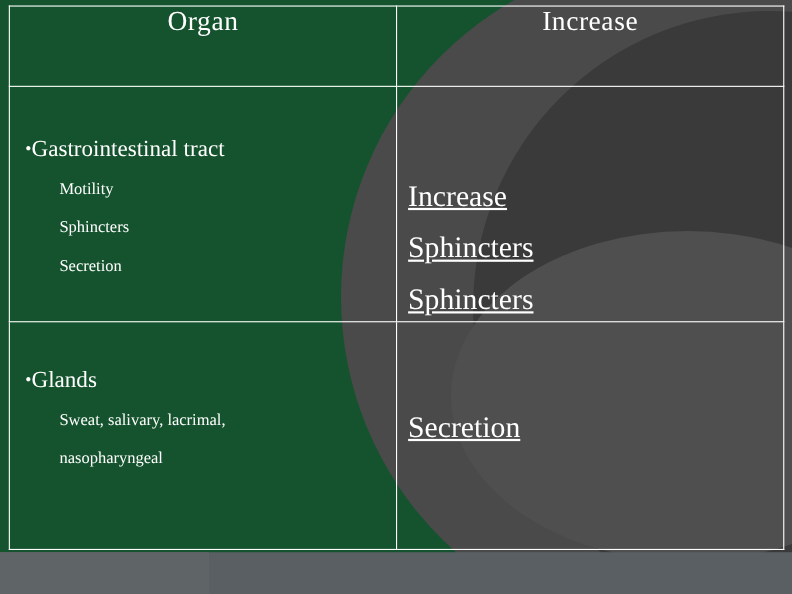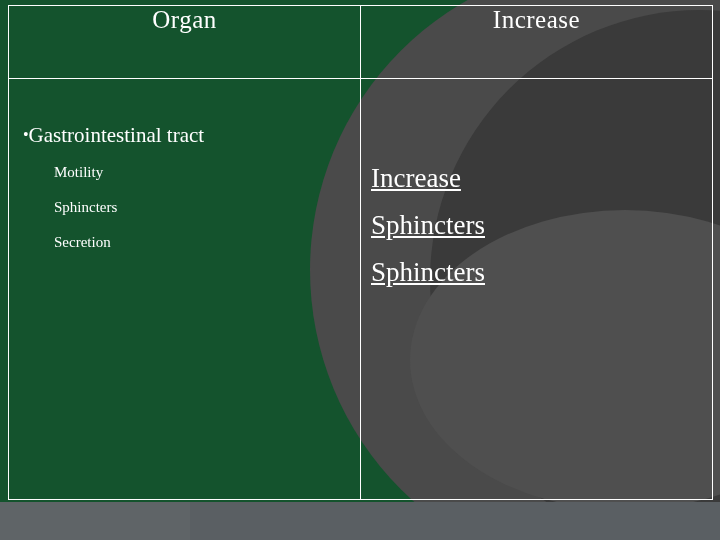--- a/index.html
+++ b/index.html
@@ -171,16 +171,32 @@
         </td>
         <td class="body-cell">
           <div class="sp-top-resp1"></div>
           <div class="resp-line">Increase</div>
           <div class="gap-small"></div>
           <div class="resp-line">Sphincters</div>
           <div class="gap-small"></div>
           <div class="resp-line">Sphincters</div>
         </td>
       </tr>
+      <tr class="row2">
+        <td class="body-cell">
+          <div class="sp-top-2"></div>
+          <div class="bullet-line">
+            <span class="bullet">•</span><span>Glands</span>
+          </div>
+          <div class="gap"></div>
+          <div class="sub-line">Sweat, salivary, lacrimal,</div>
+          <div class="gap-small"></div>
+          <div class="sub-line">nasopharyngeal</div>
+        </td>
+        <td class="body-cell">
+          <div class="sp-top-resp2"></div>
+          <div class="resp-line">Secretion</div>
+        </td>
+      </tr>
     </tbody>
   </table>
 
 </div>
 
 </body></html>

